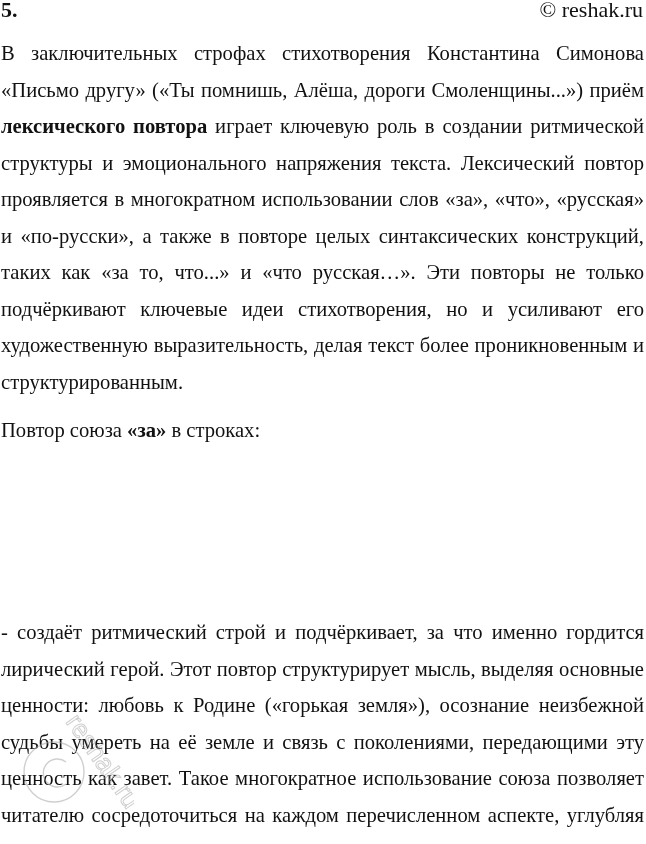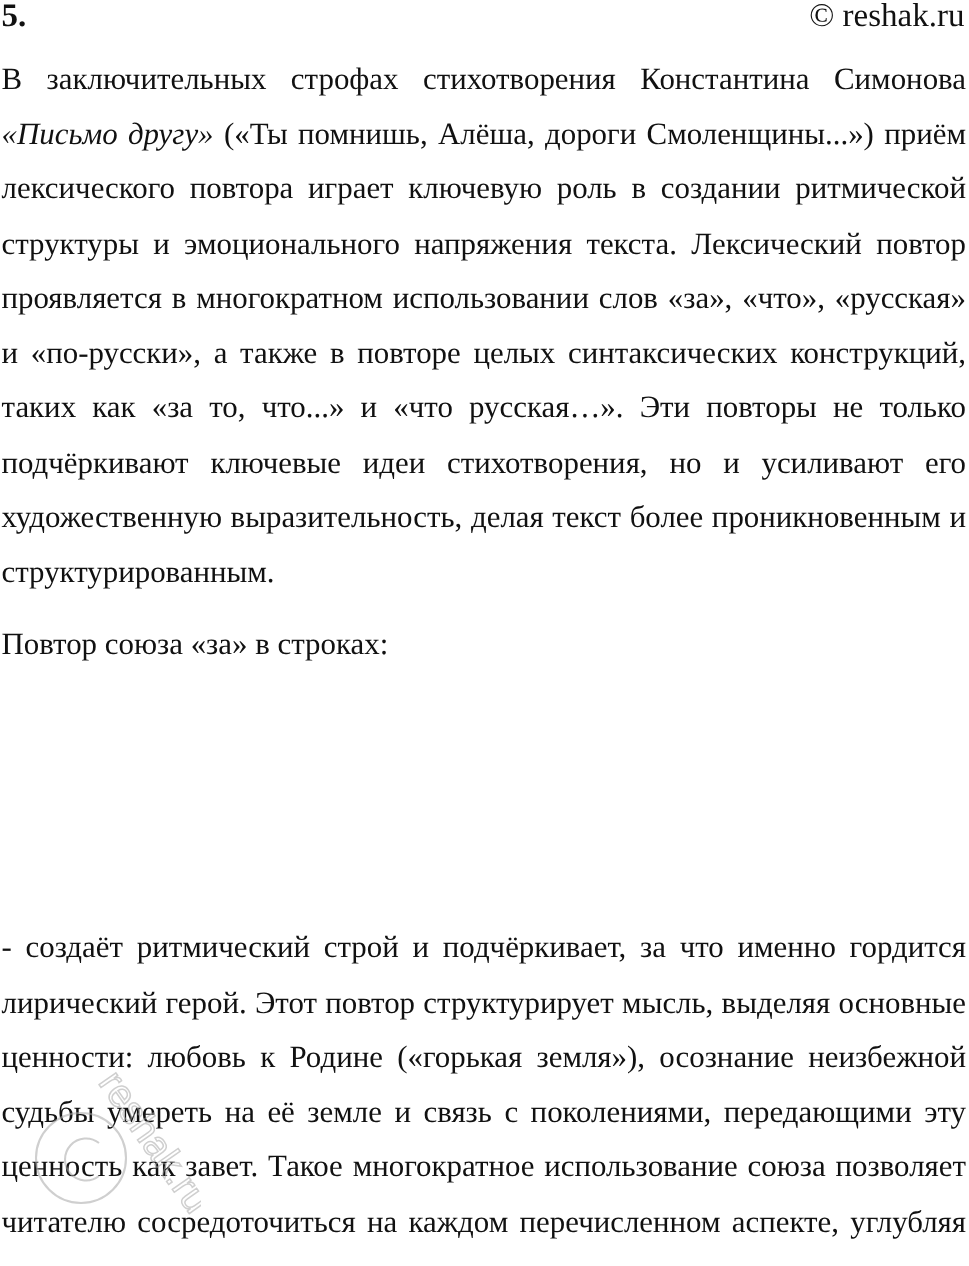--- a/index.html
+++ b/index.html
@@ -56,22 +56,22 @@
     .p1 { top: 35px; }
     .p2 { top: 412px; }
     .verse { top: 458px; }
     .verse .line {
       display: block;
       font-style: italic;
       line-height: 42px;
       white-space: nowrap;
     }
     .p3 { top: 586px; margin-top: 28px; }
-    .italic { font-style: italic; }
-    .bold { font-weight: normal; }
+    .italic { }
+    .bold { font-weight: bold; }
     .watermark {
       position: absolute;
       left: 14px;
       top: 692px;
       width: 120px;
       height: 130px;
       pointer-events: none;
       opacity: 0.55;
     }
   </style>

